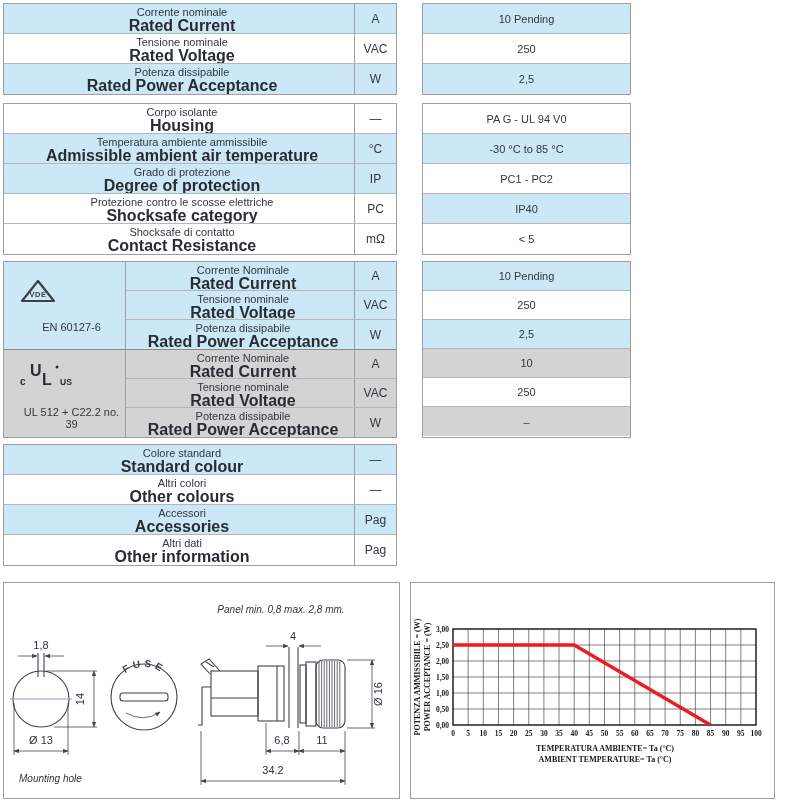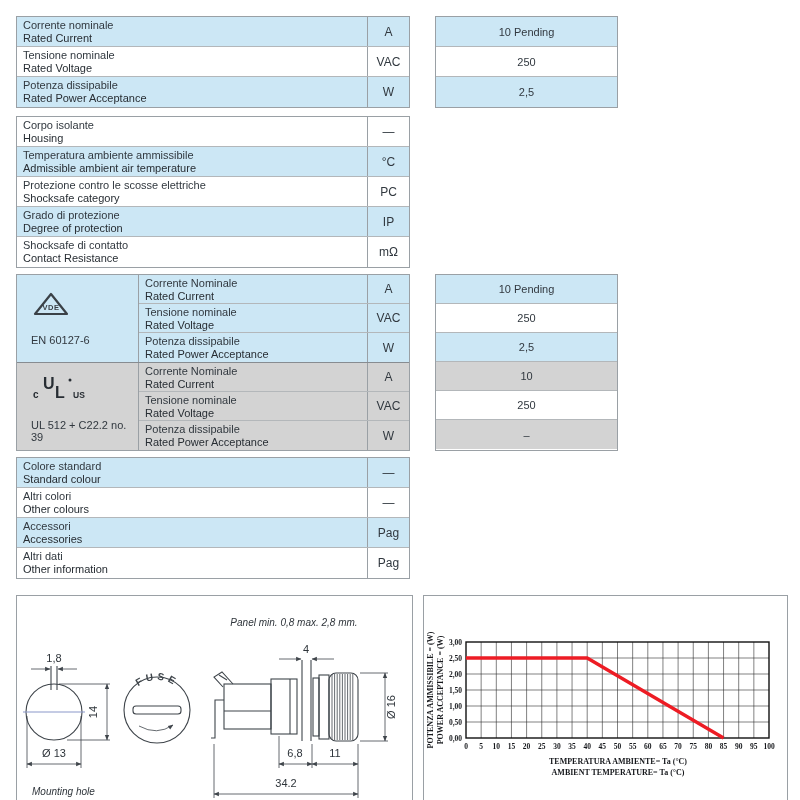--- a/index.html
+++ b/index.html
@@ -1,30 +1,30 @@
 <!DOCTYPE html>
 <html><head>
 <meta charset="utf-8">
 <style>
   html,body{margin:0;padding:0;background:#fff;}
-  .page{width:634px;height:800px;box-sizing:border-box;padding:16px;background:#fff;
-        font-family:"Liberation Sans",sans-serif;color:#31383f;}
+  .page{width:634px;height:800px;box-sizing:border-box;padding:3px;background:#fff;
+        font-family:"Liberation Sans",sans-serif;color:#31383f;text-align:center;}
   .spec-wrap{display:flex;gap:9px;}
   .mb8{margin-bottom:8px}.mb6{margin-bottom:6px}
   .spec-left{width:394px;border:1px solid #9aa0a5;box-sizing:border-box;background:#fff;}
   .spec-right{flex:1;border:1px solid #9aa0a5;box-sizing:border-box;background:#fff;margin-left:16px;}
   .srow{display:flex;box-sizing:border-box;height:30px;}
   .srow:not(:last-child){border-bottom:1px solid #b3b7ba;}
   .vrow{display:flex;align-items:center;justify-content:center;font-size:11px;height:30px;box-sizing:border-box;}
   .vrow:not(:last-child){border-bottom:1px solid #b3b7ba;}
   .h29{height:29px;}
   .bg-blue{background:#cce7f5}.bg-white{background:#ffffff}.bg-gray{background:#d3d3d3}
   .lbl{flex:1;padding:2px 0 0 6px;overflow:hidden;}
   .it{font-size:11px;line-height:13px;}
-  .en{font-size:11px;line-height:13px;font-weight:normal;color:#272d33;}
+  .en{font-size:16px;line-height:13px;font-weight:bold;color:#272d33;}
   .unit{width:42px;border-left:1px solid #9aa0a5;display:flex;align-items:center;justify-content:center;font-size:12px;box-sizing:border-box;}
   
   .cgroup{display:flex;}
   .vde-theme{background:#cce7f5;}
   .ul-theme{background:#d3d3d3;border-top:1px solid #878c91;}
   .logocell{width:122px;border-right:1px solid #9aa0a5;box-sizing:border-box;display:flex;flex-direction:column;justify-content:center;padding-left:14px;gap:8px;}
   .std{font-size:11px;margin-top:9px;}
   .crows{flex:1;display:flex;flex-direction:column;}
   .crows .srow{background:transparent;}
   
@@ -91,41 +91,48 @@
           </div>
           <div class="unit">—</div>
         </div>
         <div class="srow bg-blue">
           <div class="lbl">
             <div class="it">Temperatura ambiente ammissibile</div>
             <div class="en">Admissible ambient air temperature</div>
           </div>
           <div class="unit">°C</div>
         </div>
+        <div class="srow bg-blue">
+          <div class="lbl">
+            <div class="it">Grado di protezione</div>
+            <div class="en">Degree of protection</div>
+          </div>
+          <div class="unit">IP</div>
+        </div>
         <div class="srow bg-white">
           <div class="lbl">
             <div class="it">Protezione contro le scosse elettriche</div>
             <div class="en">Shocksafe category</div>
           </div>
           <div class="unit">PC</div>
         </div>
-        <div class="srow bg-blue">
-          <div class="lbl">
-            <div class="it">Grado di protezione</div>
-            <div class="en">Degree of protection</div>
-          </div>
-          <div class="unit">IP</div>
-        </div>
         <div class="srow bg-white">
           <div class="lbl">
             <div class="it">Shocksafe di contatto</div>
             <div class="en">Contact Resistance</div>
           </div>
           <div class="unit">mΩ</div>
         </div>
+      </div>
+    <div class="spec-right">
+        <div class="vrow bg-white">PA G - UL 94 V0</div>
+        <div class="vrow bg-blue">-30 °C to 85 °C</div>
+        <div class="vrow bg-white">PC1 - PC2</div>
+        <div class="vrow bg-blue">IP40</div>
+        <div class="vrow bg-white">&lt; 5</div>
       </div>
   </div>
 
   <div class="spec-wrap mb6">
     <div class="spec-left" id="cert-left">
         <div class="cgroup vde-theme">
           <div class="logocell">
             <svg width="40" height="26" viewBox="0 0 40 26">
               <path d="M20 3 L36 23 H4 Z" fill="none" stroke="#3a4147" stroke-width="2.2" stroke-linejoin="round"></path>
               <text x="20" y="19" text-anchor="middle" font-size="7.5" font-weight="bold" letter-spacing="0.5" fill="#3a4147" font-family="Liberation Sans,sans-serif">VDE</text>

